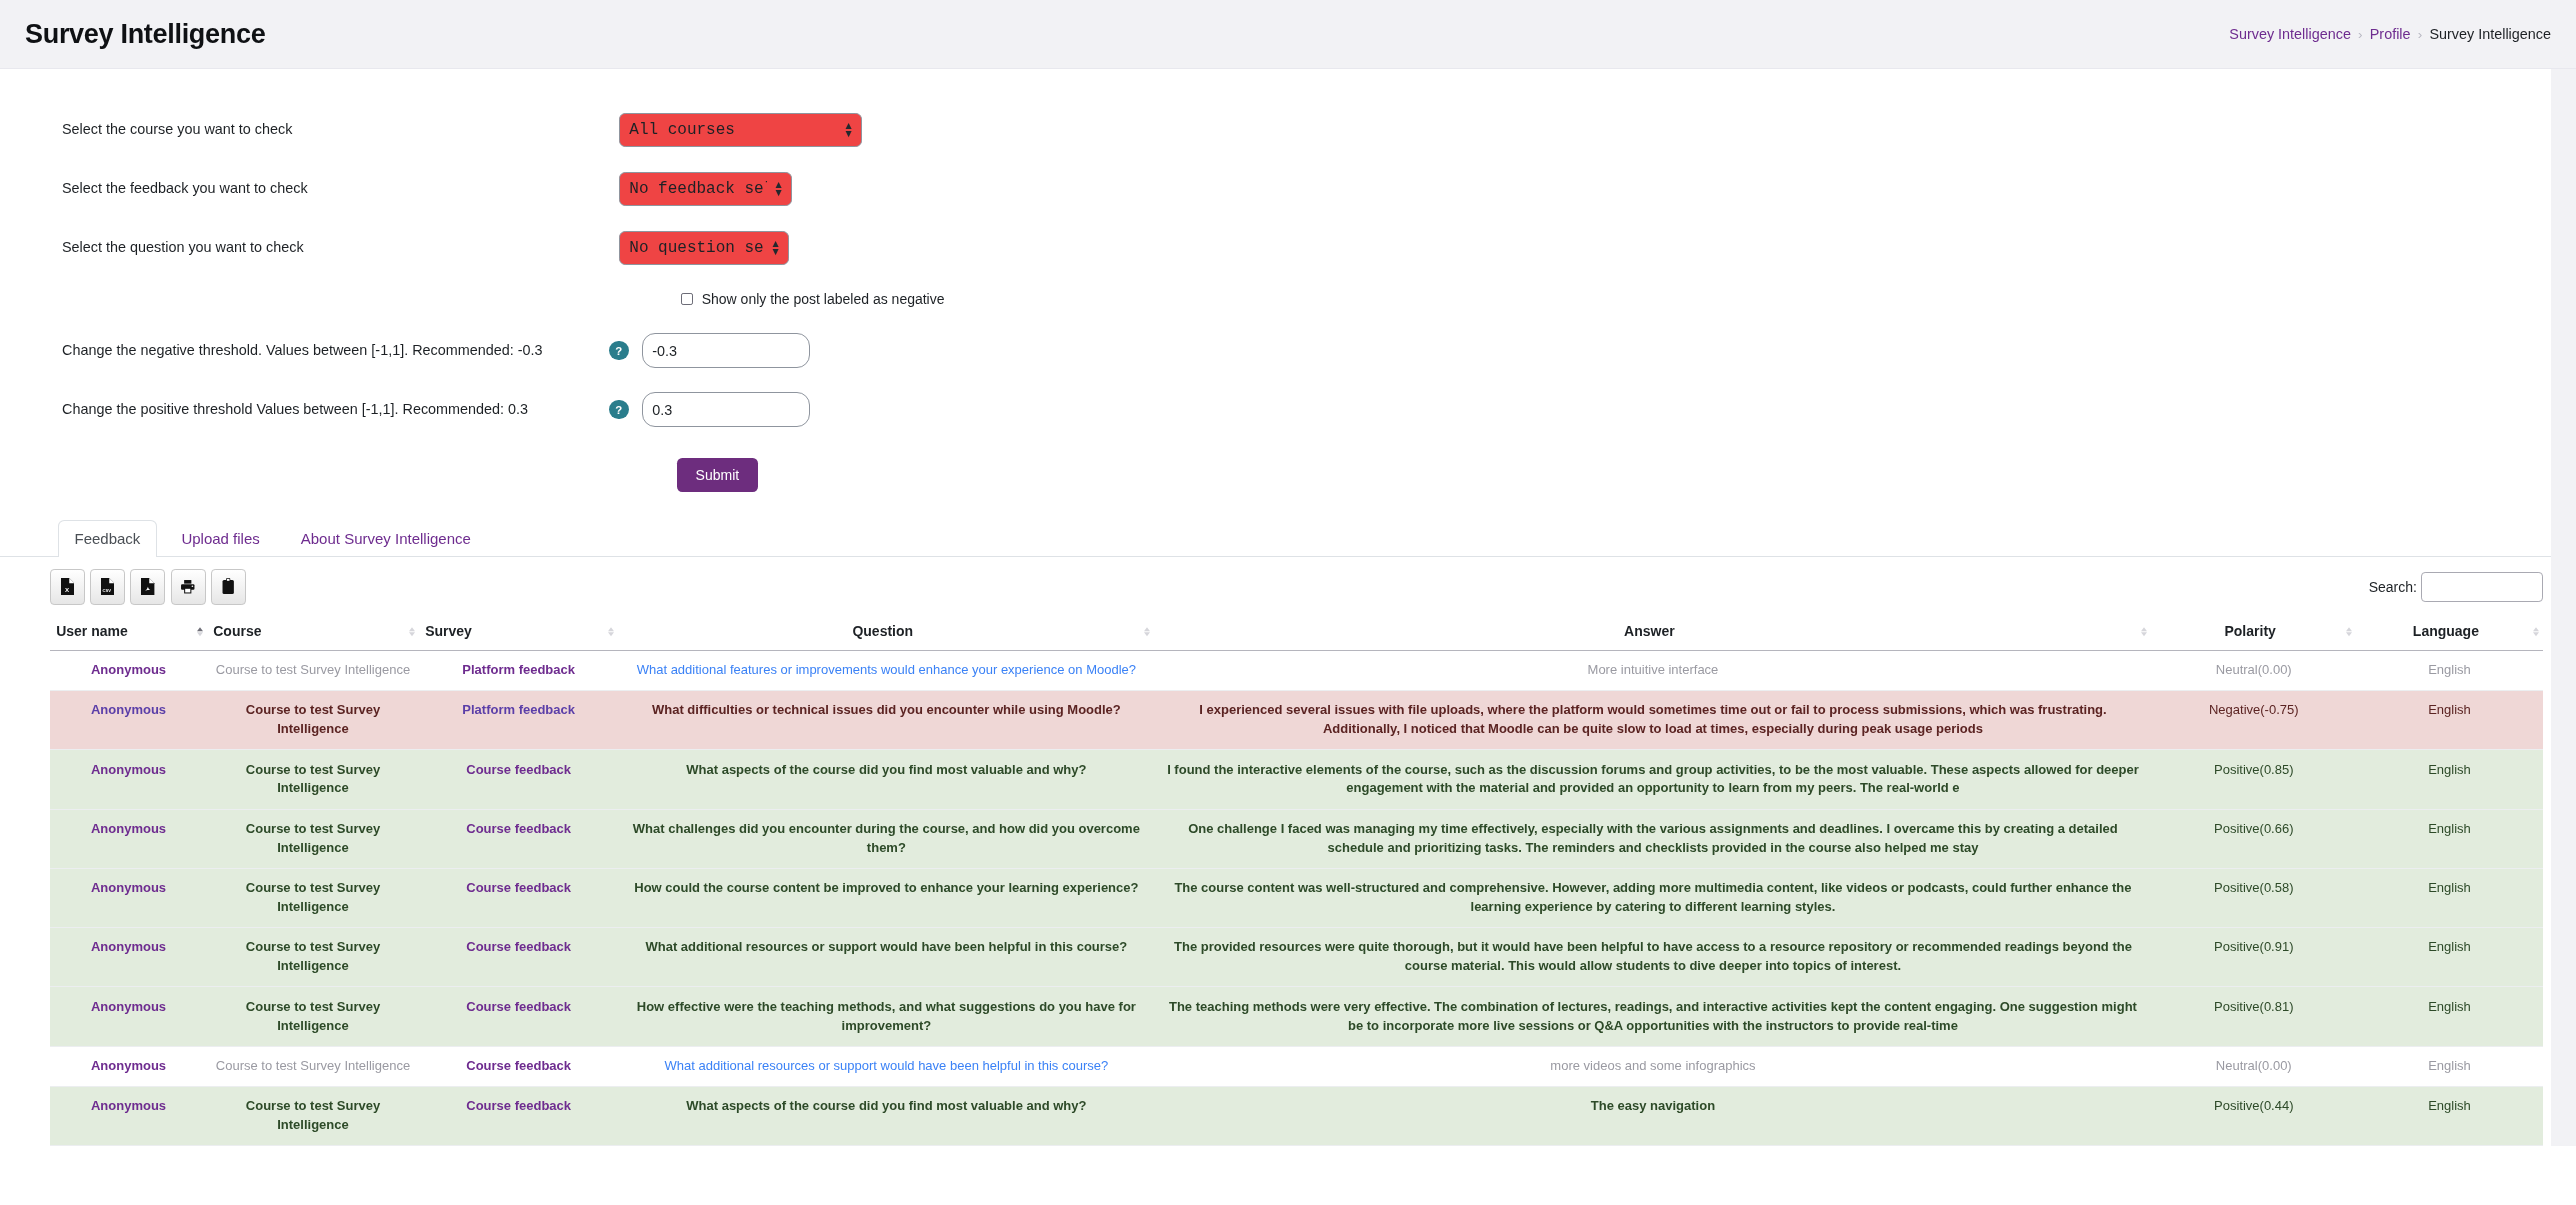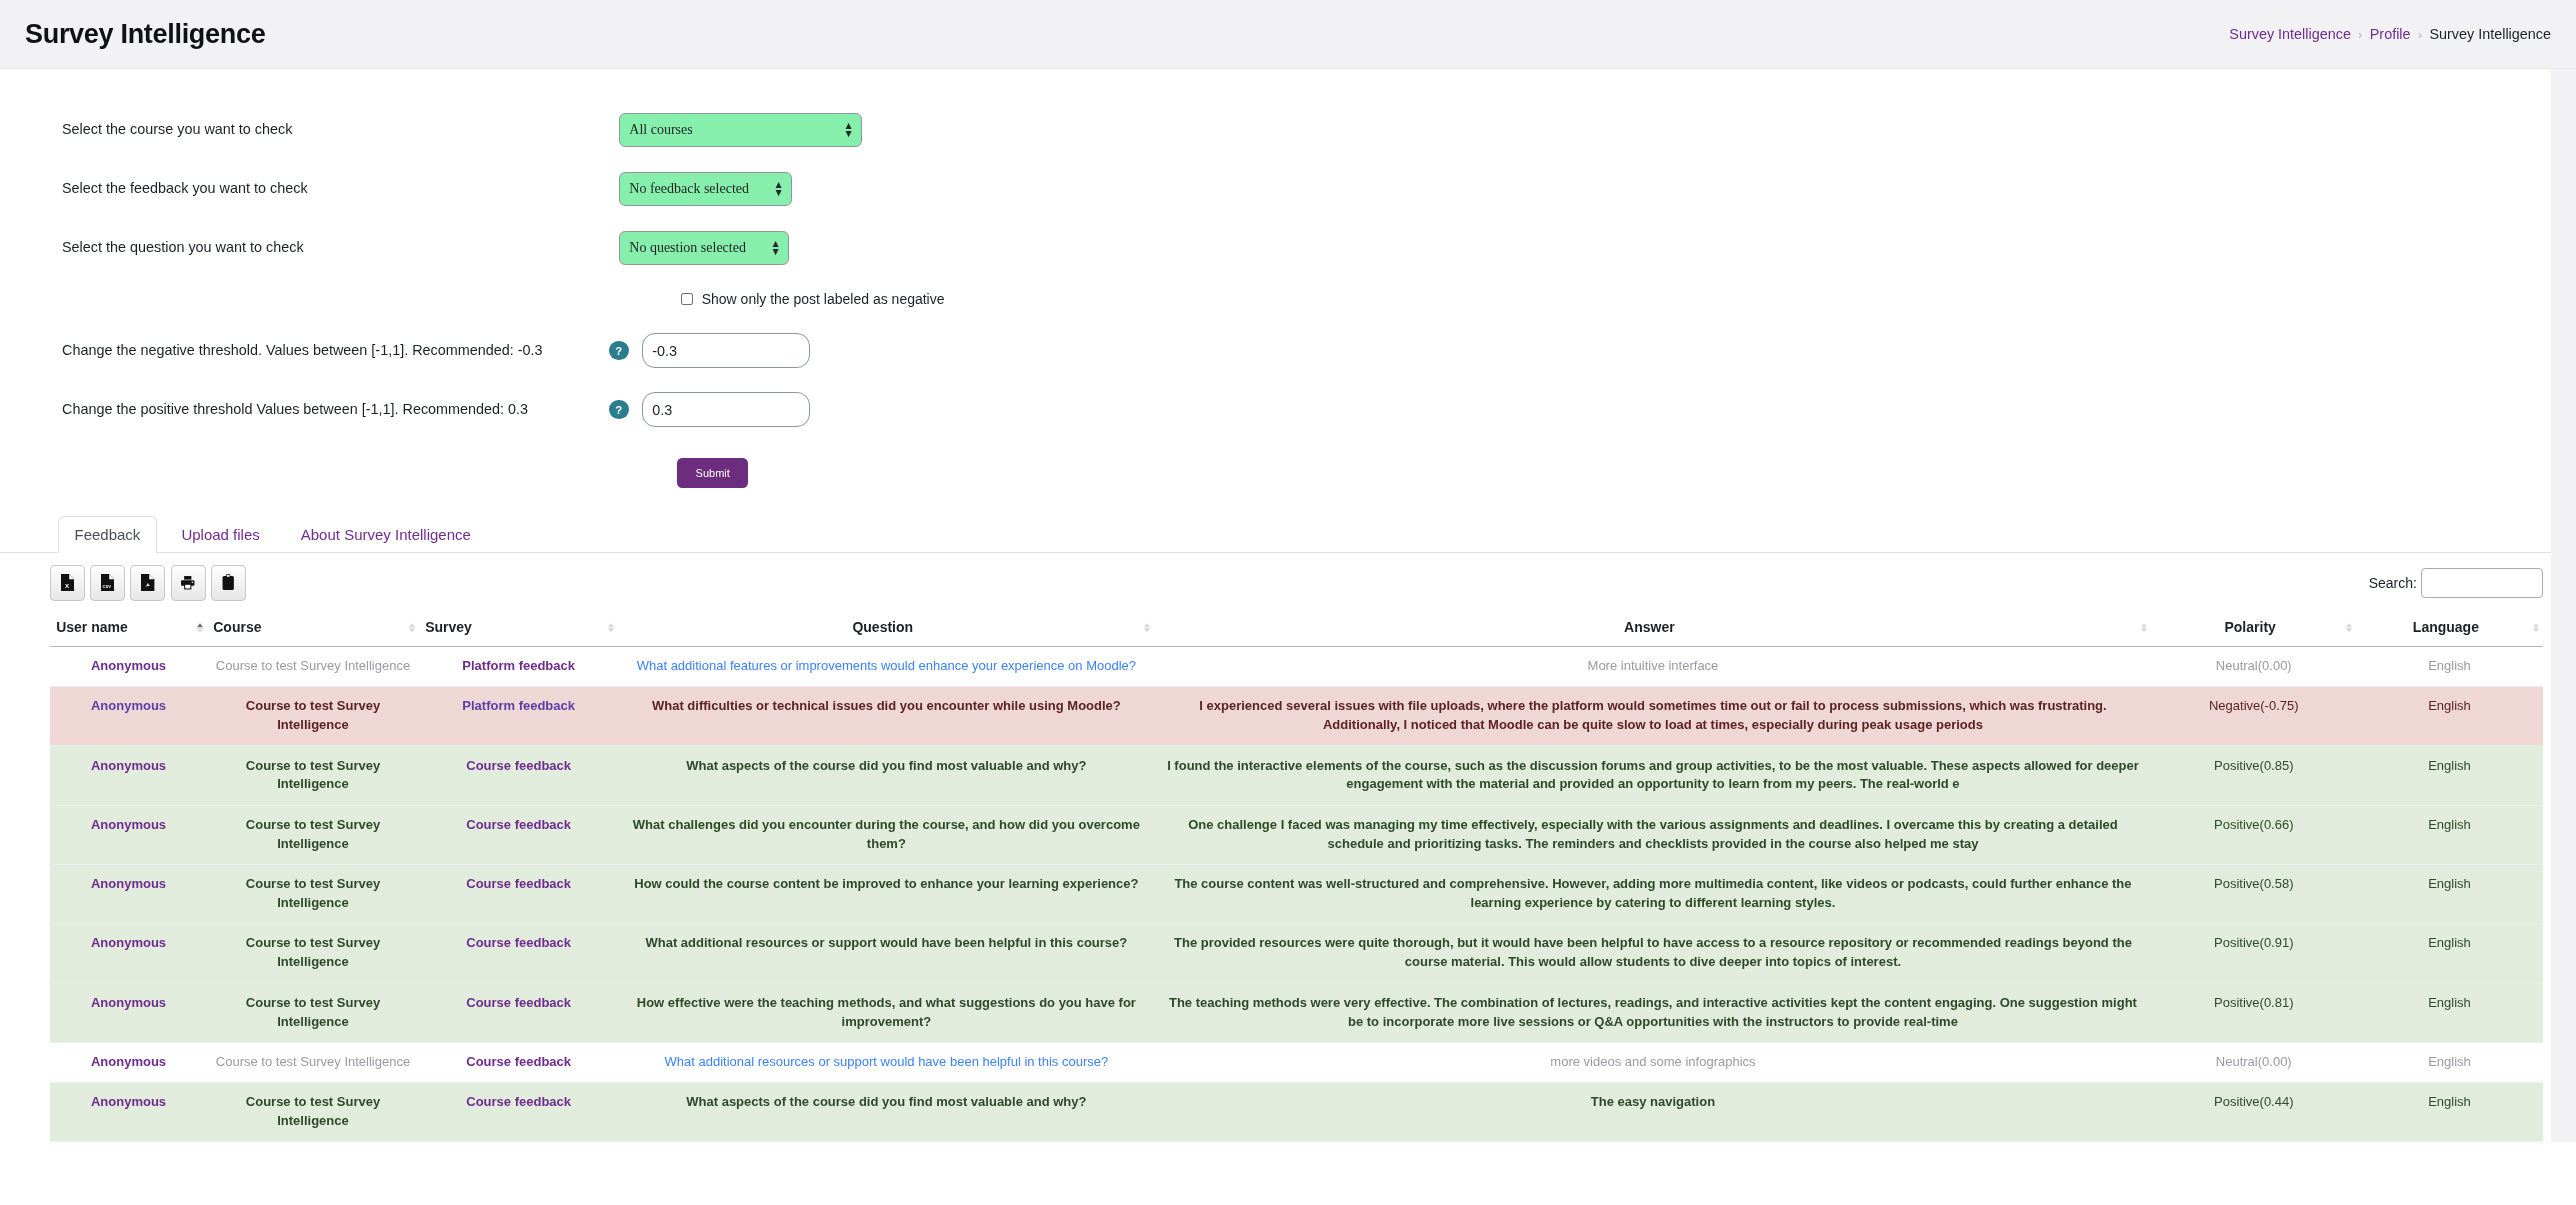--- a/index.html
+++ b/index.html
@@ -60,24 +60,24 @@
     font-size: 14.4px;
     color: #1d2125;
     line-height: 1.35;
   }
   .form-control-cell {
     display: flex;
     align-items: center;
     gap: 13.4px;
   }
   select.sel {
-    font-family: Liberation Serif, serif;
-    font-size: 14px;
+    font-family: Liberation Mono, monospace;
+    font-size: 16px;
     color: #1d2125;
-    background: #86efac;
+    background: #ef4444;
     border: 0.5px solid #8f959e;
     border-radius: 6.2px;
     padding: 7.2px 24px 7.2px 9.3px;
     height: 34px;
     appearance: none;
     -webkit-appearance: none;
   }
   .sel-wrap { position: relative; display: inline-block; }
   .sel-arrow {
     position: absolute;
@@ -142,21 +142,21 @@
     padding-left: 677px;
     margin-top: 18.6px;
     margin-bottom: 28px;
   }
   .btn-submit {
     font-family: "Liberation Sans", sans-serif;
     background: #6d2d7e;
     color: #ffffff;
     border: none;
     border-radius: 5.2px;
-    font-size: 11px;
+    font-size: 14px;
     padding: 9.3px 18.6px;
     cursor: pointer;
   }
 
   
   .tabs {
     display: flex;
     align-items: flex-end;
     border-bottom: 0.5px solid #dee2e6;
     padding-left: 50px;

